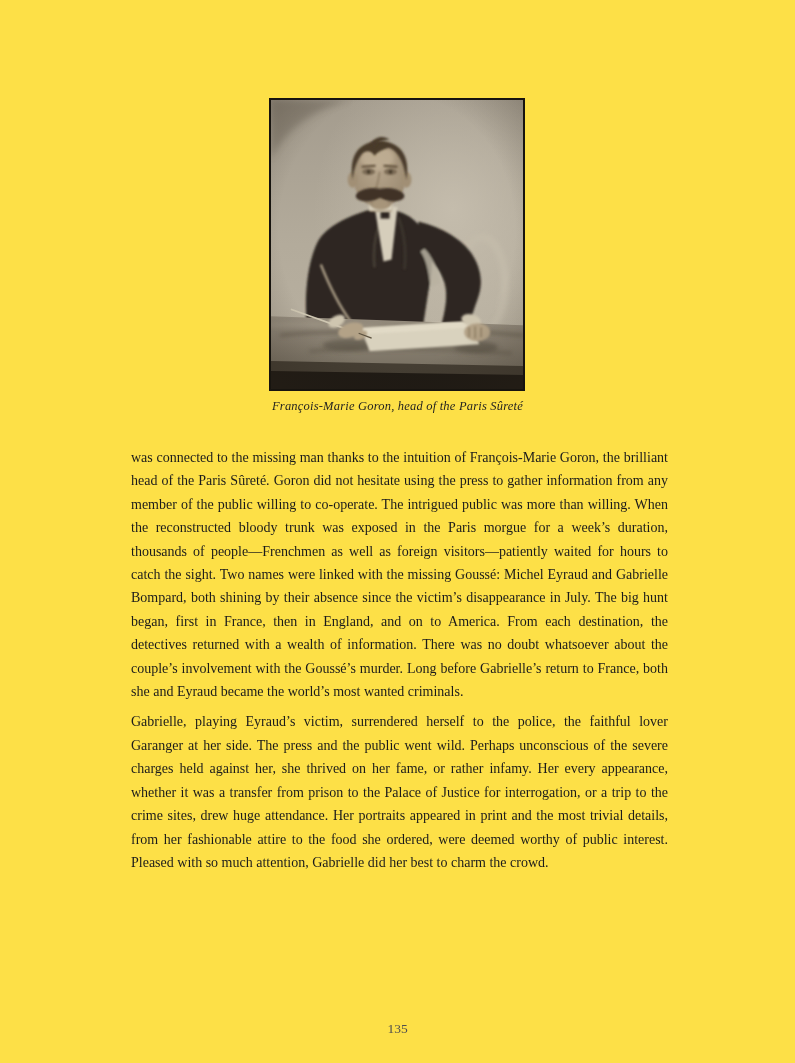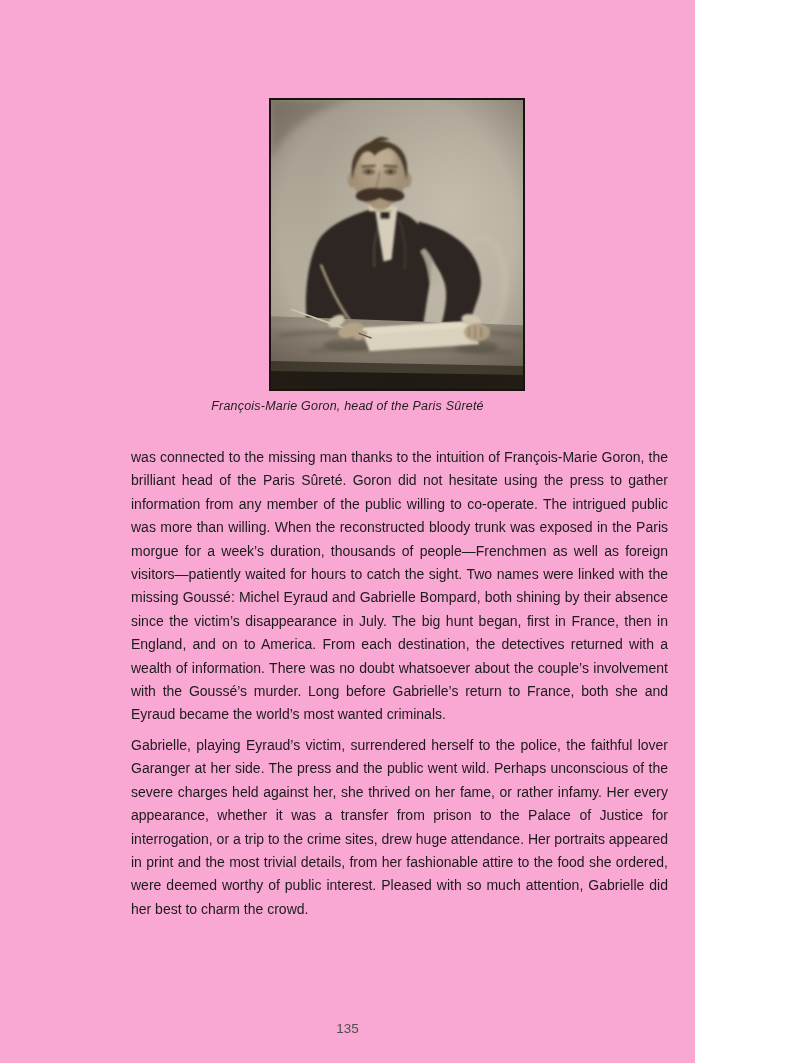--- a/index.html
+++ b/index.html
@@ -1,20 +1,20 @@
 <!DOCTYPE html>
 <html><head>
 <meta charset="utf-8">
 <style>
   html,body{margin:0;padding:0;background:#ffffff;}
   .page{
     position:relative;
-    width:695px;height:1063px;
-    background:#f9a8d4;
-    font-family:Liberation Sans, sans-serif;
+    width:795px;height:1063px;
+    background:#fde047;
+    font-family:Liberation Serif, serif;
     overflow:hidden;
   }
   .photo-frame{
     position:absolute;left:269px;top:98px;
     width:256px;height:293px;
     box-sizing:border-box;
     border:2px solid #17140f;
     background:#b0a898;
   }
   .photo-frame svg{display:block;width:100%;height:100%;}

